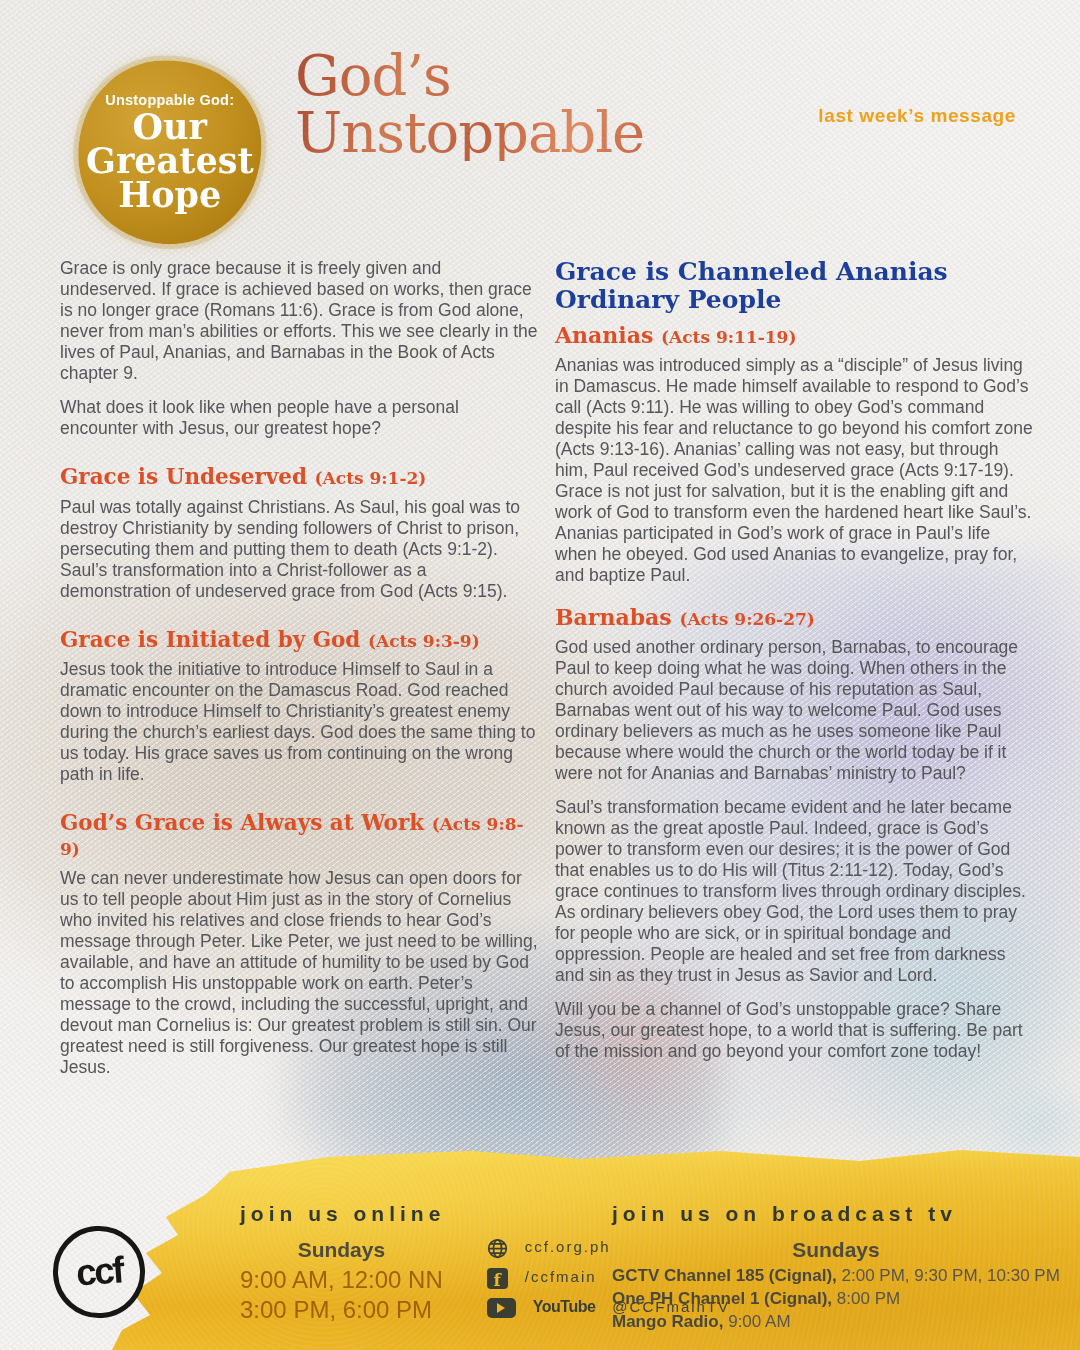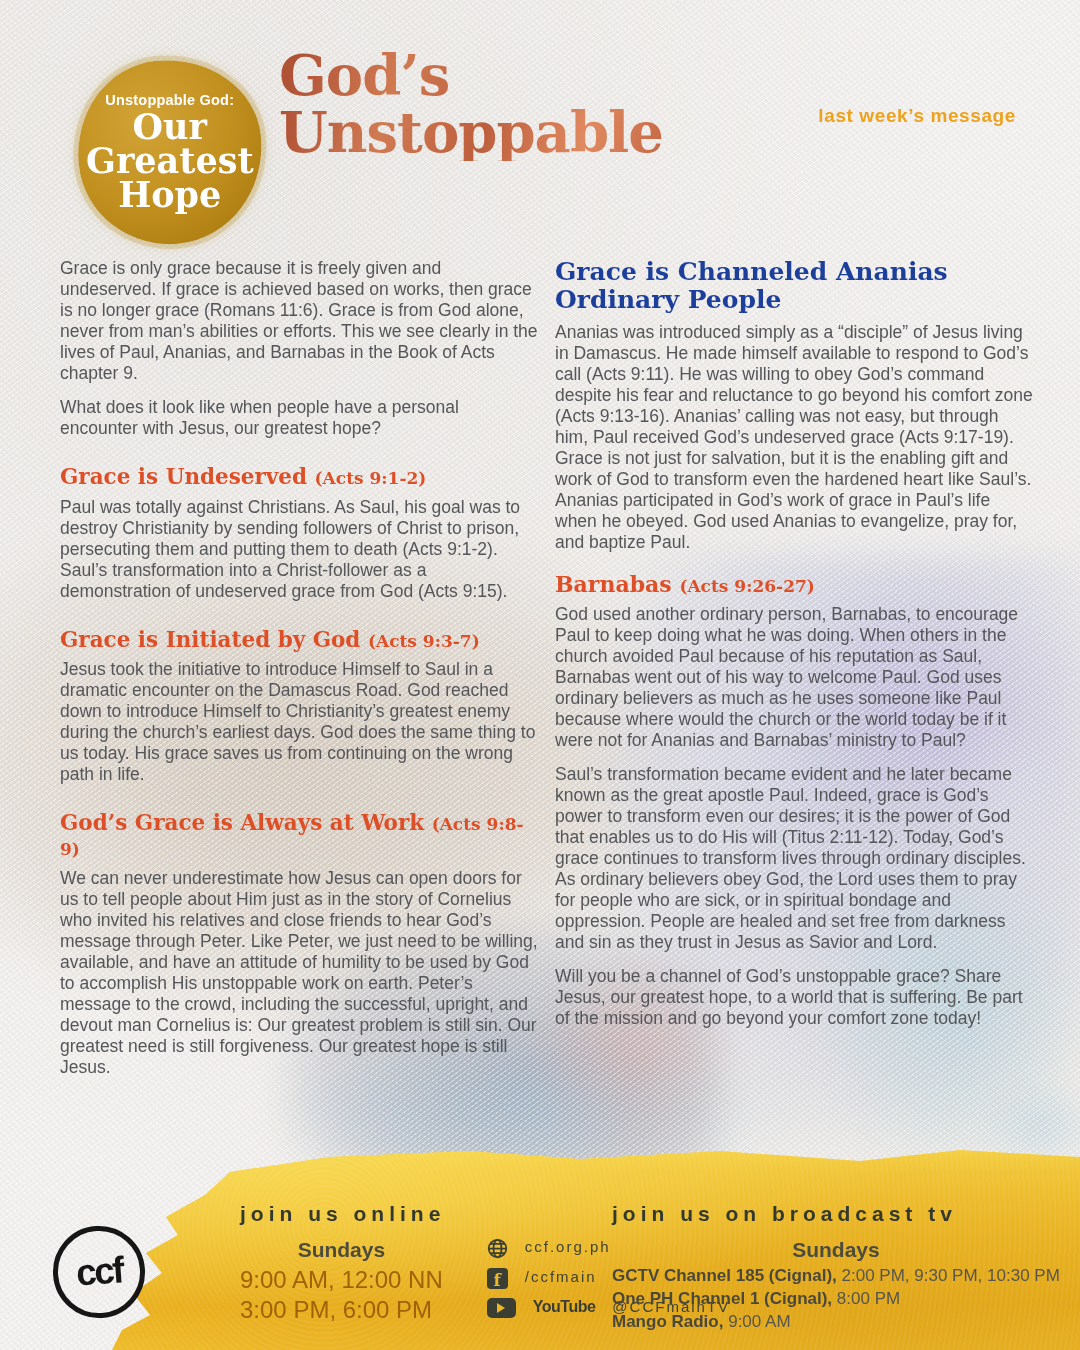--- a/index.html
+++ b/index.html
@@ -40,22 +40,22 @@
   
   .series-logo{position:absolute;left:78px;top:60px;width:184px;height:184px;
     border-radius:47% 53% 50% 50% / 52% 46% 54% 48%;
     background:radial-gradient(circle at 38% 32%, #d2a336, #c1901f 50%, #ac7c11 85%);
     box-shadow:0 0 0 5px rgba(184,139,30,0.22), 0 0 14px rgba(184,139,30,0.35);
     transform:rotate(-6deg);
     display:flex;flex-direction:column;align-items:center;justify-content:center;}
   .series-logo-inner{transform:rotate(6deg);text-align:center;color:#fff;}
   .logo-kicker{font-size:14.5px;font-weight:bold;letter-spacing:0.2px;margin-bottom:2px;}
   .logo-word{font-family:"DejaVu Serif",serif;font-weight:bold;font-size:35px;line-height:0.97;}
-  .main-title{position:absolute;left:279px;top:47px;margin:0;
-    font-family:"DejaVu Serif",serif;font-weight:bold;font-size:56px;line-height:1.02;
+  .main-title{position:absolute;left:295px;top:47px;margin:0;
+    font-family:"DejaVu Serif",serif;font-weight:normal;font-size:56px;line-height:1.02;
     letter-spacing:-1px;
     background:linear-gradient(105deg,#b05236 5%,#d07a52 30%,#bd5f3d 55%,#e08a61 80%,#c66845 100%);
     -webkit-background-clip:text;background-clip:text;color:#c96b47;-webkit-text-fill-color:transparent;}
   .badge{position:absolute;right:64px;top:60px;font-size:19px;font-weight:bold;
     color:#eda21d;letter-spacing:0.6px;margin-top:45px;}
   
   .columns{position:absolute;left:60px;top:258px;width:985px;display:flex;gap:15px;}
   .col{width:480px;}
   .body-text{font-size:17.5px;line-height:1.2;color:#55565a;margin:0 0 13px 0;}
   .h-orange{font-family:"DejaVu Serif",serif;font-weight:bold;color:#dd4f27;
@@ -138,30 +138,31 @@
 
   <div class="columns">
 
     <div class="col">
       <p class="body-text">Grace is only grace because it is freely given and undeserved. If grace is achieved based on works, then grace is no longer grace (Romans 11:6). Grace is from God alone, never from man’s abilities or efforts. This we see clearly in the lives of Paul, Ananias, and Barnabas in the Book of Acts chapter 9.</p>
       <p class="body-text">What does it look like when people have a personal encounter with Jesus, our greatest hope?</p>
 
       <h2 class="h-orange"><span>Grace is Undeserved</span> <span class="ref">(Acts 9:1-2)</span></h2>
       <p class="body-text">Paul was totally against Christians. As Saul, his goal was to destroy Christianity by sending followers of Christ to prison, persecuting them and putting them to death (Acts 9:1-2). Saul’s transformation into a Christ-follower as a demonstration of undeserved grace from God (Acts 9:15).</p>
 
-      <h2 class="h-orange"><span>Grace is Initiated by God</span> <span class="ref">(Acts 9:3-7)</span></h2>
+      <h2 class="h-orange"><span>Grace is Initiated by God</span> <span class="ref">(Acts 9:3-9)</span></h2>
       <p class="body-text">Jesus took the initiative to introduce Himself to Saul in a dramatic encounter on the Damascus Road. God reached down to introduce Himself to Christianity’s greatest enemy during the church’s earliest days. God does the same thing to us today. His grace saves us from continuing on the wrong path in life.</p>
 
       <h2 class="h-orange"><span>God’s Grace is Always at Work</span> <span class="ref">(Acts 9:8-9)</span></h2>
       <p class="body-text">We can never underestimate how Jesus can open doors for us to tell people about Him just as in the story of Cornelius who invited his relatives and close friends to hear God’s message through Peter. Like Peter, we just need to be willing, available, and have an attitude of humility to be used by God to accomplish His unstoppable work on earth. Peter’s message to the crowd, including the successful, upright, and devout man Cornelius is: Our greatest problem is still sin. Our greatest need is still forgiveness. Our greatest hope is still Jesus.</p>
     </div>
 
     <div class="col">
       <h2 class="h-blue">Grace is Channeled Ananias Ordinary People</h2>
 
+      <h3 class="subhead first-head"><span>Ananias</span> <span class="ref">(Acts 9:11-19)</span></h3>
       <p class="body-text">Ananias was introduced simply as a “disciple” of Jesus living in Damascus. He made himself available to respond to God’s call (Acts 9:11). He was willing to obey God’s command despite his fear and reluctance to go beyond his comfort zone (Acts 9:13-16). Ananias’ calling was not easy, but through him, Paul received God’s undeserved grace (Acts 9:17-19). Grace is not just for salvation, but it is the enabling gift and work of God to transform even the hardened heart like Saul’s. Ananias participated in God’s work of grace in Paul’s life when he obeyed. God used Ananias to evangelize, pray for, and baptize Paul.</p>
 
       <h3 class="subhead"><span>Barnabas</span> <span class="ref">(Acts 9:26-27)</span></h3>
       <p class="body-text">God used another ordinary person, Barnabas, to encourage Paul to keep doing what he was doing. When others in the church avoided Paul because of his reputation as Saul, Barnabas went out of his way to welcome Paul. God uses ordinary believers as much as he uses someone like Paul because where would the church or the world today be if it were not for Ananias and Barnabas’ ministry to Paul?</p>
 
       <p class="body-text">Saul’s transformation became evident and he later became known as the great apostle Paul. Indeed, grace is God’s power to transform even our desires; it is the power of God that enables us to do His will (Titus 2:11-12). Today, God’s grace continues to transform lives through ordinary disciples. As ordinary believers obey God, the Lord uses them to pray for people who are sick, or in spiritual bondage and oppression. People are healed and set free from darkness and sin as they trust in Jesus as Savior and Lord.</p>
       <p class="body-text">Will you be a channel of God’s unstoppable grace? Share Jesus, our greatest hope, to a world that is suffering. Be part of the mission and go beyond your comfort zone today!</p>
     </div>
   </div>
 

